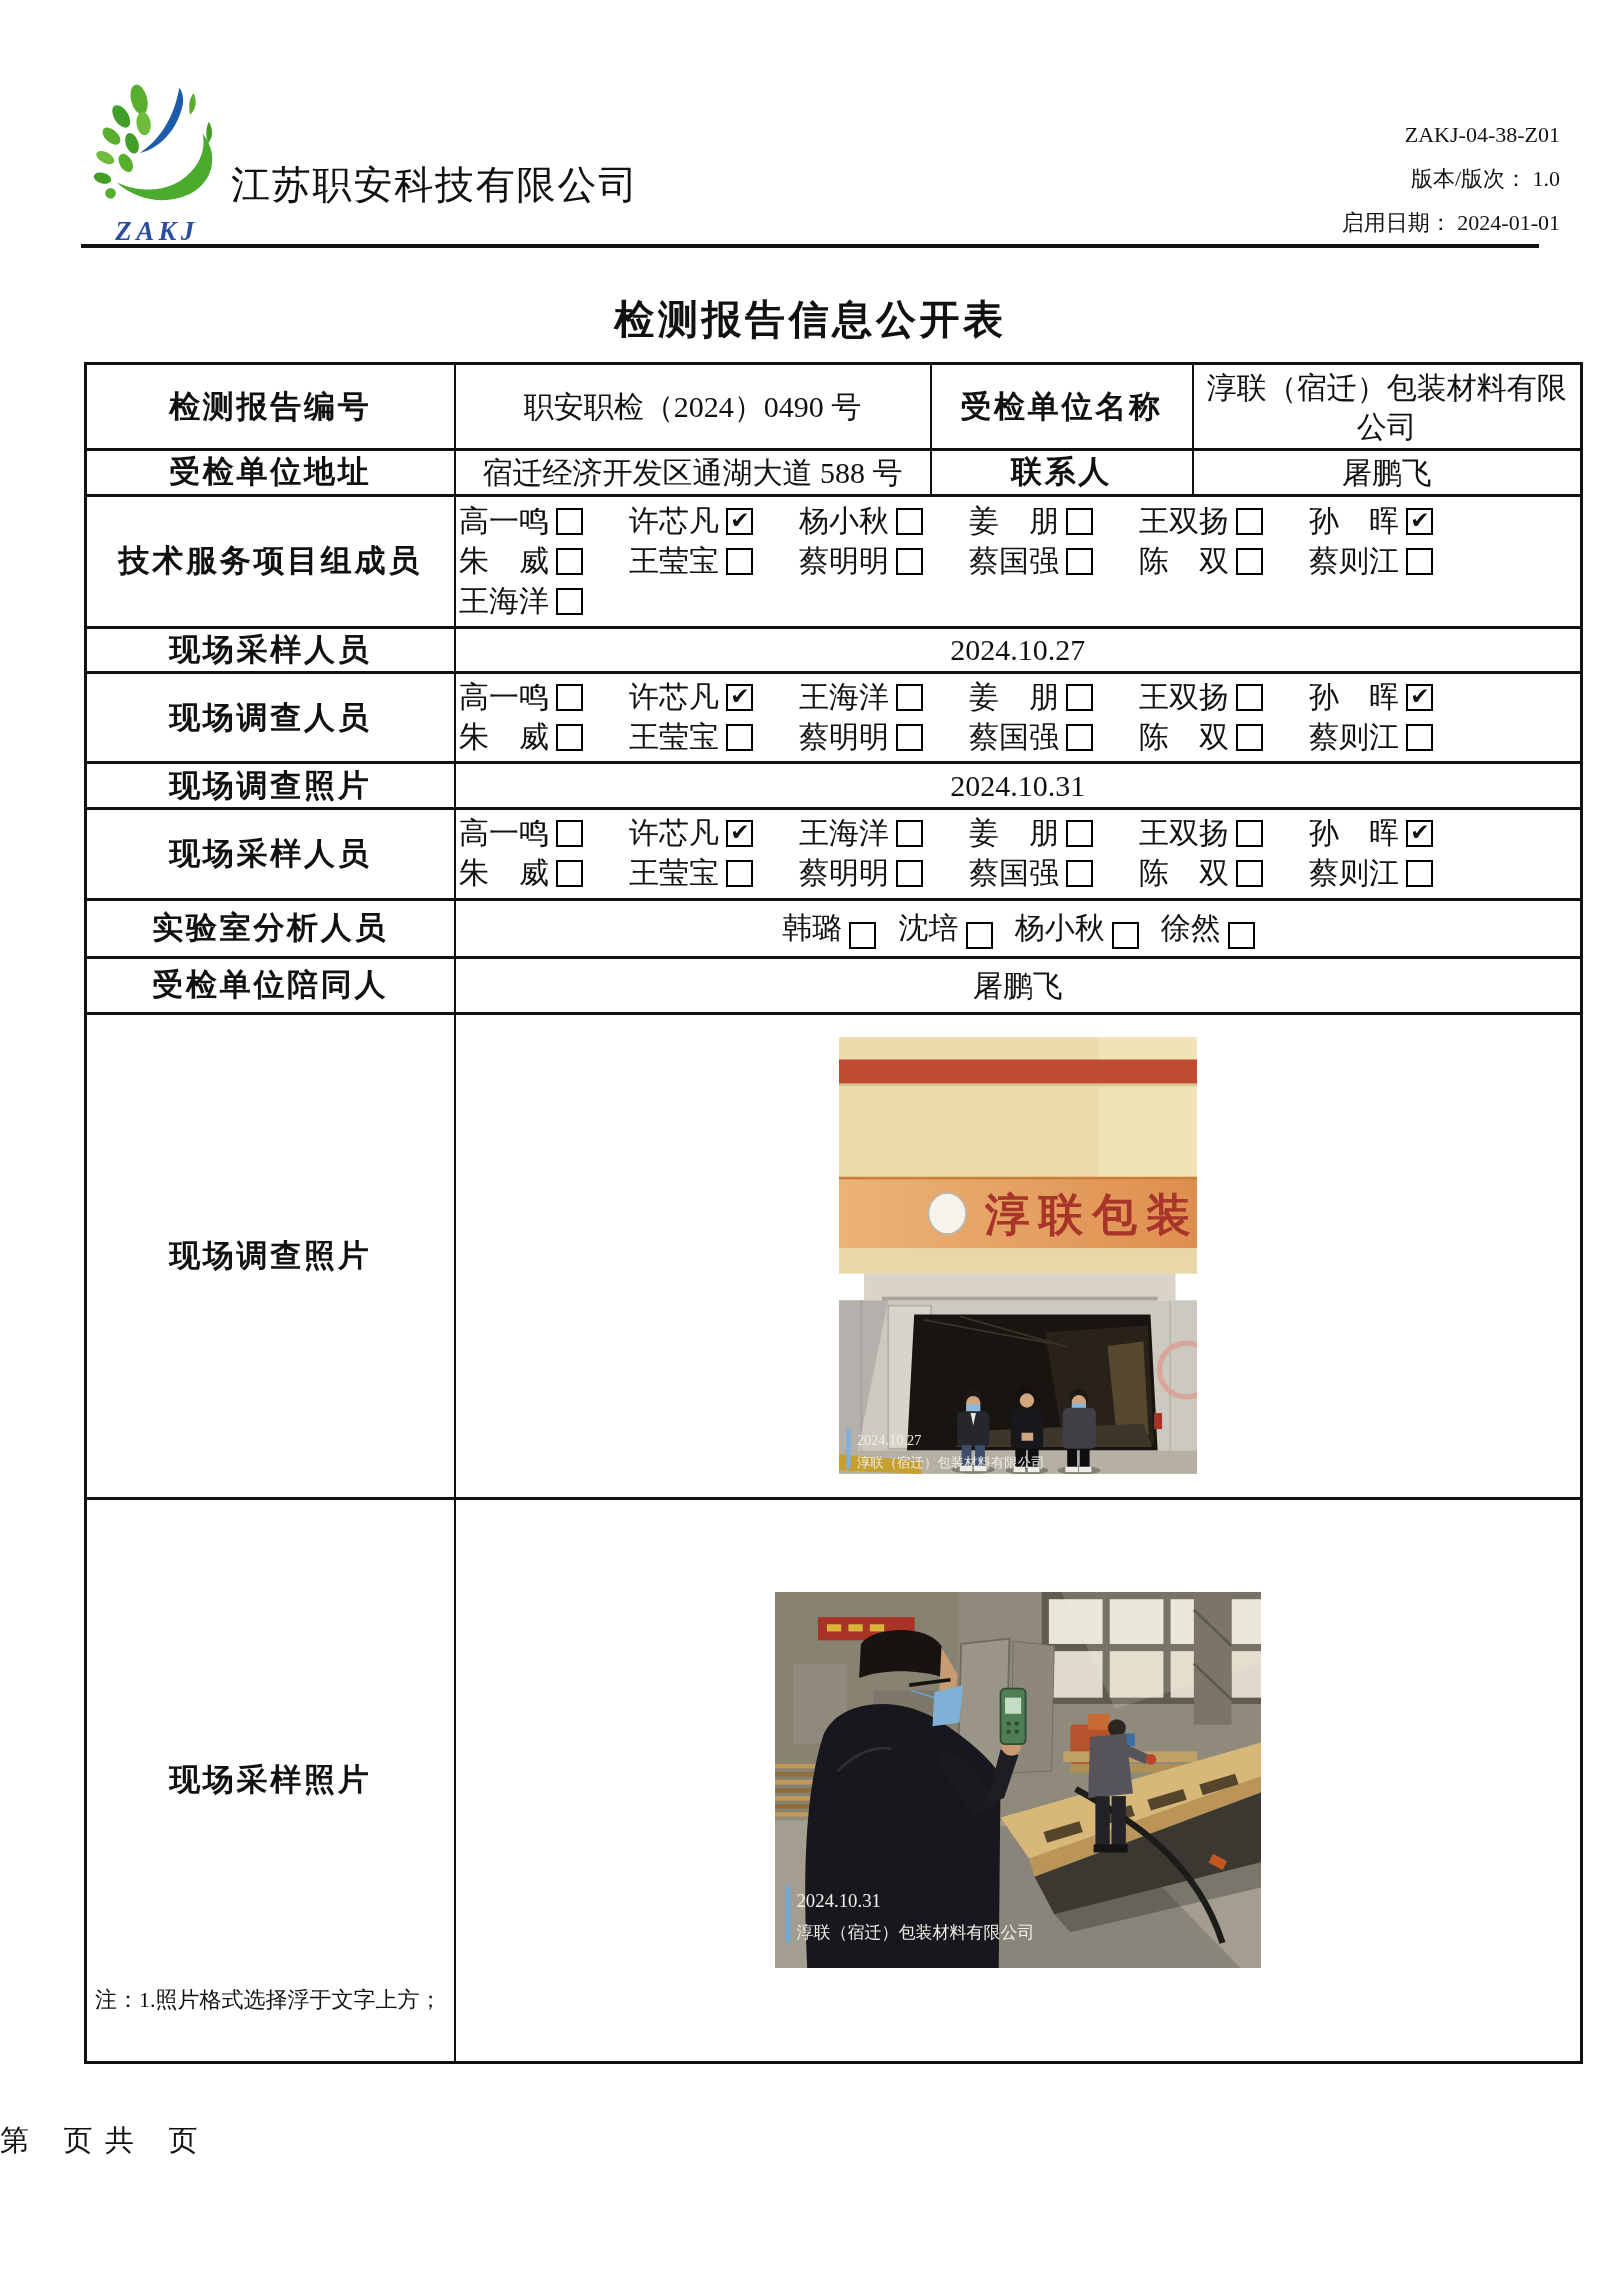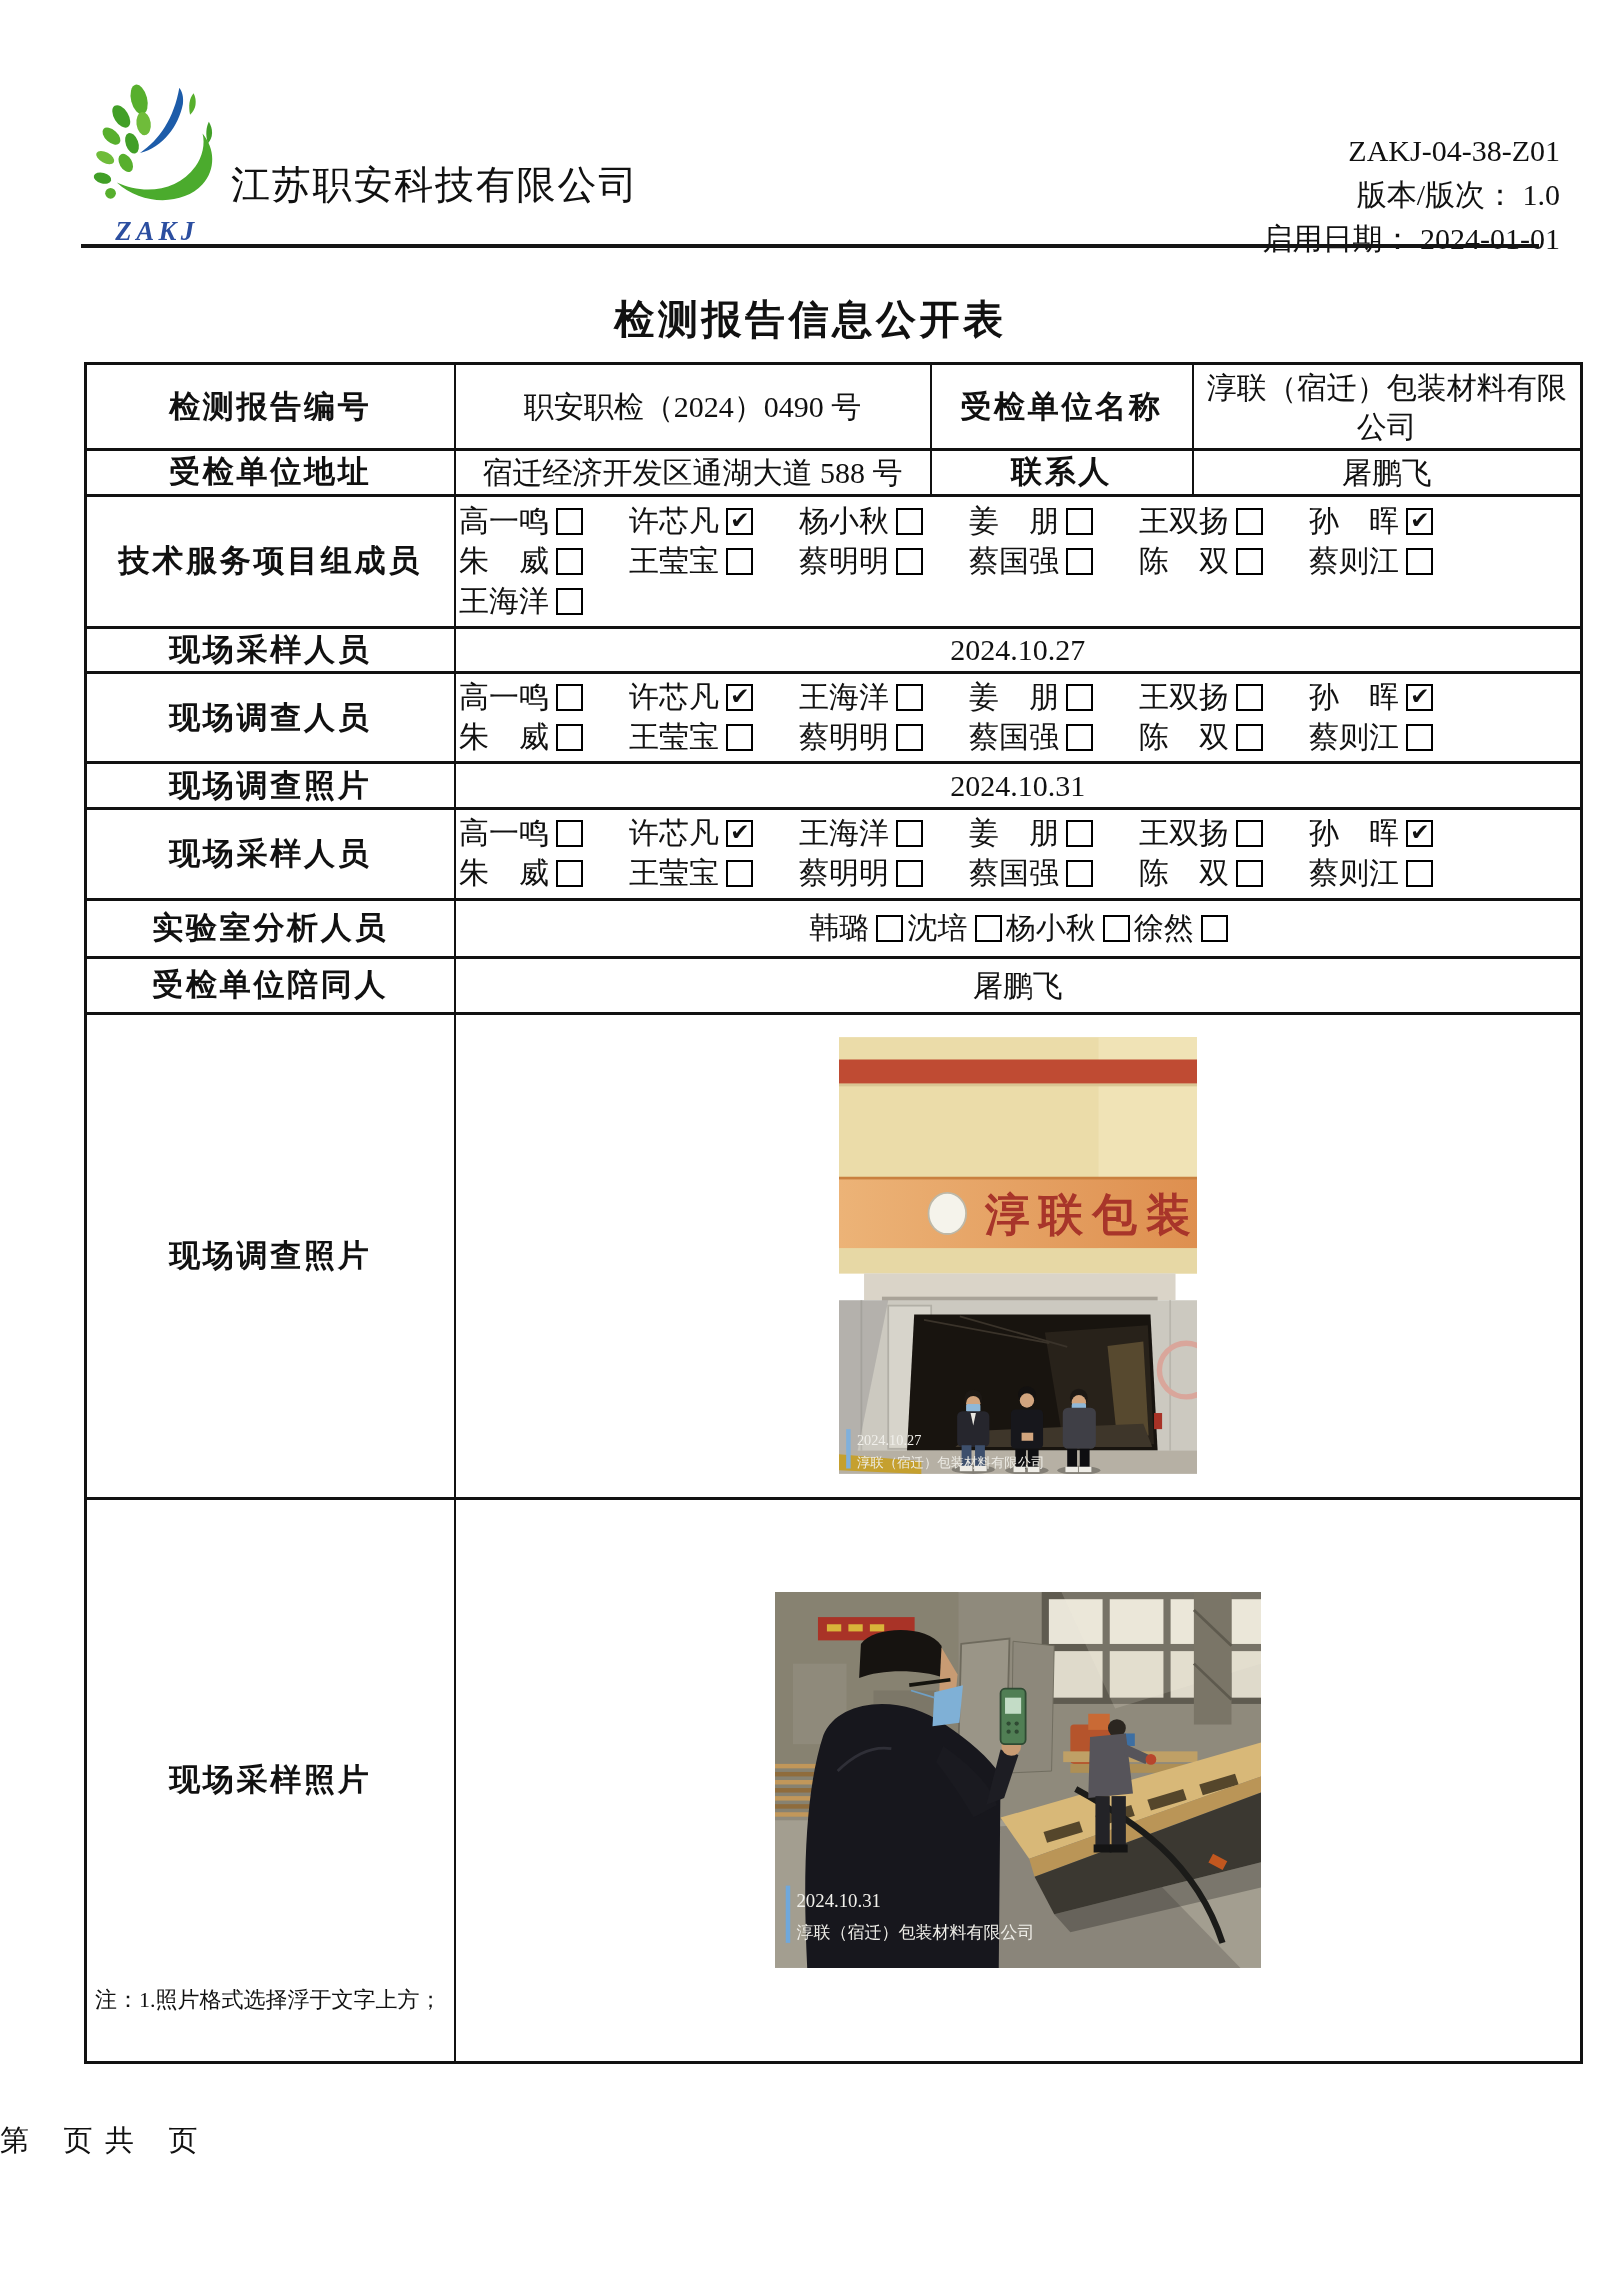--- a/index.html
+++ b/index.html
@@ -1,21 +1,21 @@
 <!DOCTYPE html>
 <html style="font-size:14.3px"><head>
 <meta charset="utf-8">
 <style>
   html,body{margin:0;padding:0;background:#ffffff;}
   .page{position:relative;width:1621px;height:2293px;background:#ffffff;overflow:hidden;
         font-family:"Liberation Serif","DejaVu Serif",serif;color:#111;}
   
   .logo{position:absolute;left:90px;top:77px;width:134px;height:170px;}
   .company-name{position:absolute;left:231px;top:158px;font-size:39px;letter-spacing:1.8px;}
-  .header-meta{position:absolute;right:61px;top:113px;text-align:right;font-size:30px;line-height:44px;margin-top:16px;}
+  .header-meta{position:absolute;right:61px;top:113px;text-align:right;font-size:22px;line-height:44px;}
   .header-rule{position:absolute;left:81px;top:244px;width:1458px;height:3.6px;background:#151515;}
   
   .doc-title{position:absolute;left:0;top:292px;width:100%;text-align:center;
              font-size:40px;font-weight:bold;letter-spacing:3.6px;}
   
   table.main{position:absolute;left:84px;top:362px;width:1496px;border-collapse:collapse;
              table-layout:fixed;border:3.6px solid #111;}
   td,th{border:2.7px solid #111;border-top-width:3.6px;border-bottom-width:3.6px;
         vertical-align:middle;padding:0;overflow:hidden;}
   th{font-size:31px;font-weight:bold;letter-spacing:2.7px;text-align:center;}
@@ -25,21 +25,21 @@
   tr.r9{height:56px} tr.r10{height:485px} tr.r11{height:564px}
   
   td.members{padding:3.6px 1.8px 3.6px 3.6px;}
   .mline{display:flex;align-items:center;height:40px;}
   .mslot{flex:0 0 170px;display:flex;align-items:center;white-space:nowrap;}
   .mname{font-size:30px;}
   .cbox{display:inline-block;width:23px;height:23px;border:2.7px solid #000;margin-left:7.2px;
         text-align:center;line-height:21.5px;font-size:23px;font-weight:bold;
         font-family:"DejaVu Sans",sans-serif;}
   .members.centered .mline{justify-content:center;}
-  .members.centered .mslot{flex:0 0 auto;margin:0 2px;}
+  .members.centered .mslot{flex:0 0 auto;margin:0 11px;align-items:flex-end;}
   
   td.photo-cell{text-align:center;}
   td.photo-cell svg{display:inline-block;vertical-align:middle;}
   
   .note{position:absolute;left:95px;top:1985px;font-size:22px;}
   .page-footer{position:absolute;left:0;top:2121px;width:100%;text-align:left;
                font-size:29px;letter-spacing:2.7px;}
 </style>
 </head>
 <body>

